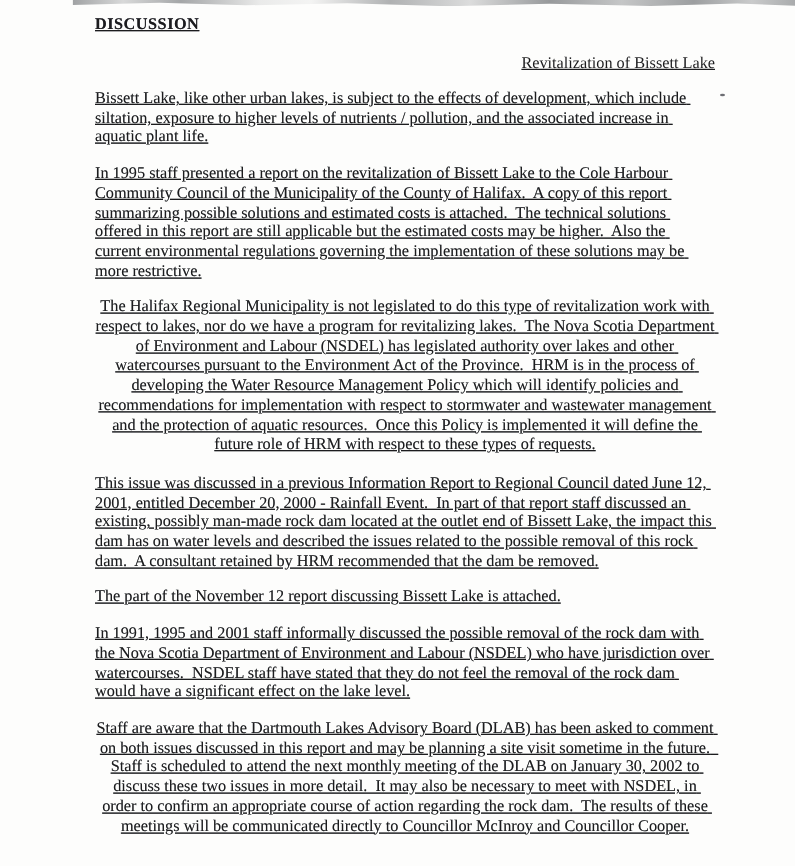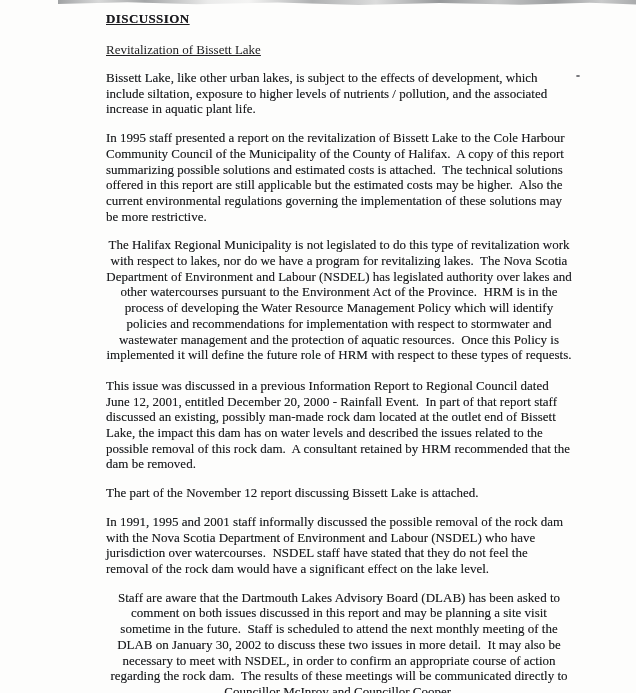--- a/index.html
+++ b/index.html
@@ -12,45 +12,47 @@
     height: 693px;
     overflow: hidden;
     position: relative;
     font-family: "Liberation Serif", "DejaVu Serif", serif;
     color: #1c1c1e;
   }
   .page {
     position: absolute;
     inset: 0;
     background: #fdfdfc;
-    padding: 11px 64px 0 106px;
+    padding: 11px 64px 0 76px;
     box-sizing: border-box;
   }
   .doc-title {
     font-size: 13px;
     line-height: 16px;
     font-weight: bold;
     letter-spacing: 0.4px;
     text-decoration: underline;
     margin: 0 0 15px 0;
     text-shadow: 0 0 0.4px rgba(20,20,40,0.6);
   }
   .section-heading {
     font-size: 13px;
     line-height: 16px;
     font-weight: normal;
     text-decoration: underline;
     margin: 0 0 12px 0;
+    text-align: right;
   }
   .para {
     font-size: 13px;
     line-height: 15.7px;
     margin: 0 0 13px 0;
     white-space: pre-wrap;
     text-shadow: 0 0 0.3px rgba(25,35,45,0.45);
+    text-decoration: underline;
   }
   .para:last-child { margin-bottom: 0; text-align: center; }
   .section-lower { margin-top: 15px; }
   
   .scan-top {
     position: absolute;
     top: 0;
     left: 58px;
     right: 0;
     height: 5px;

